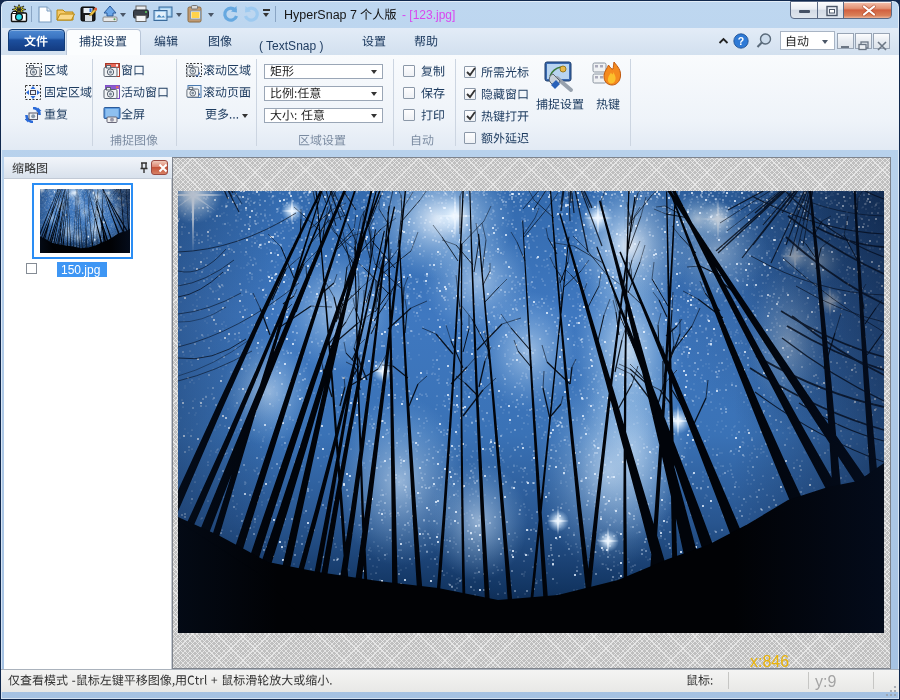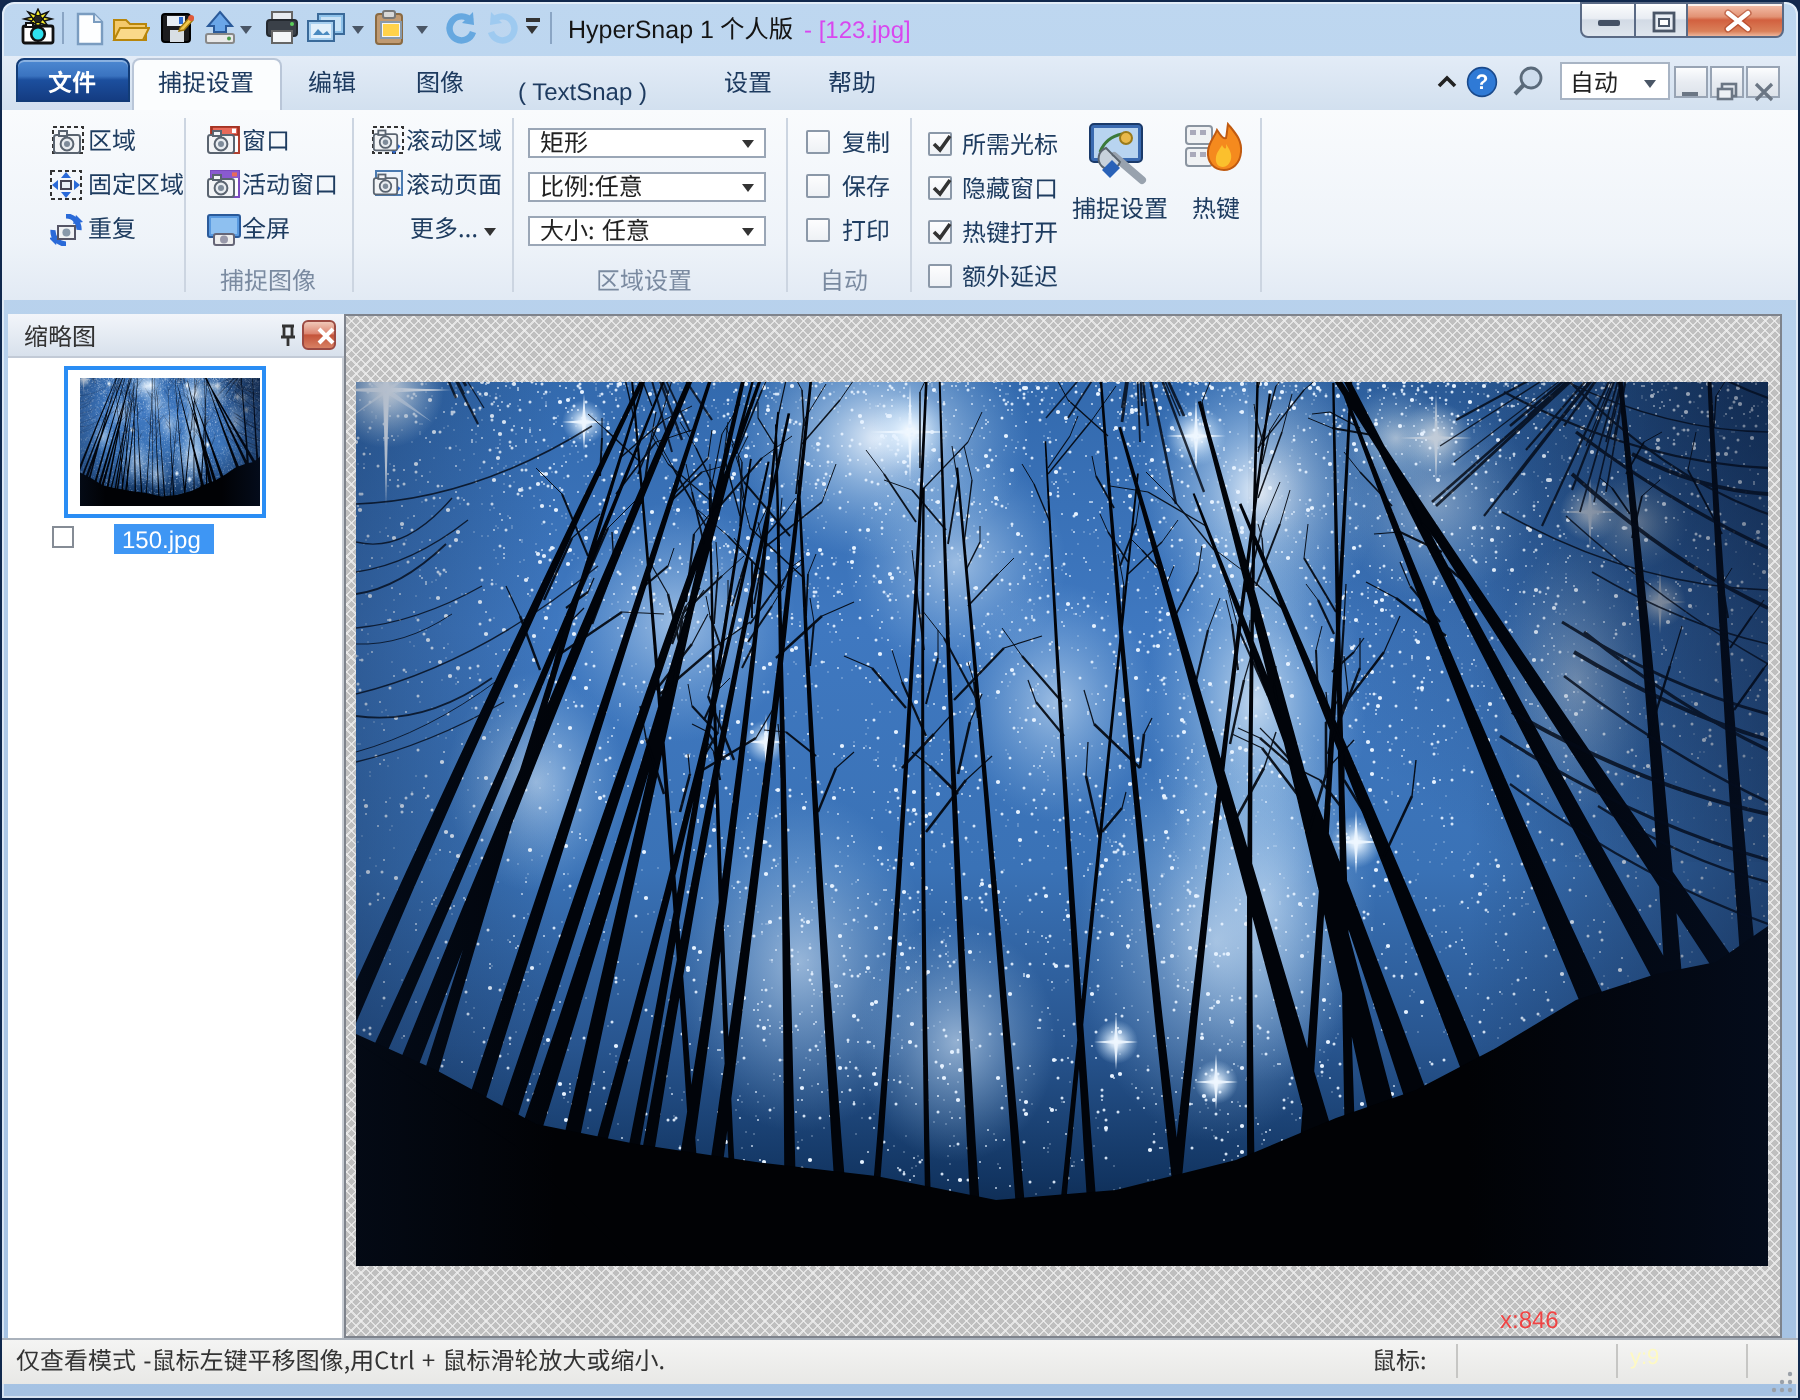--- a/index.html
+++ b/index.html
@@ -116,21 +116,21 @@
     <path d="M14.5 5.5 A6 6 0 1 0 15.5 11" fill="none" stroke="#66a8e0" stroke-width="3.2"></path>
     <path d="M15.5 1 L16 7.5 L10 6.5 Z" fill="#66a8e0"></path>
   </svg>
 <svg class="abs" style="left:243px;top:5px" width="18" height="18">
     <path d="M3.5 5.5 A6 6 0 1 1 2.5 11" fill="none" stroke="#9ecaf0" stroke-width="3.2"></path>
     <path d="M2.5 1 L2 7.5 L8 6.5 Z" fill="#9ecaf0"></path>
   </svg>
 <div class="abs" style="left:263px;top:9px;width:7px;height:2px;background:#333"></div>
 <div class="darr" style="left:263px;top:13px;border-top-color:#333"></div>
 <div class="qsep" style="left:275px"></div>
-<div id="titletext">HyperSnap 1</div>
+<div id="titletext">HyperSnap 7</div>
 <div class="abs" style="left:402px;top:8px;font-size:12px;color:#d946ef">- [123.jpg]</div>
 <svg style="position:absolute;left:360.0px;top:5.7px;overflow:visible" width="37" height="17">
     <g transform="translate(0,12.8) scale(0.1220)" fill="#151515">
       <path transform="translate(0,0)" d="M46 -55V8H54V-55ZM51 -84C41 -67 22 -53 4 -45C6 -43 8 -40 9 -38C24 -45 39 -57 50 -71C63 -55 77 -45 91 -38C93 -40 95 -43 97 -44C82 -52 67 -61 54 -77L57 -81Z"></path>
       <path transform="translate(100,0)" d="M46 -84C45 -68 46 -19 4 2C7 3 9 6 10 8C35 -6 46 -28 50 -48C55 -29 66 -5 91 7C92 5 94 2 96 1C61 -15 55 -57 53 -69C54 -75 54 -80 54 -84Z"></path>
       <path transform="translate(200,0)" d="M10 -82V-42C10 -27 10 -9 3 4C5 5 7 7 8 8C14 -2 16 -15 17 -28H31V8H38V-35H17L17 -42V-50H44V-56H35V-84H28V-56H17V-82ZM85 -48C83 -36 79 -27 74 -19C69 -27 66 -37 64 -48ZM48 -77V-43C48 -28 47 -9 40 4C42 5 44 7 46 8C54 -6 56 -26 56 -43V-48H58C60 -34 64 -23 70 -13C65 -6 58 -1 51 2C53 4 55 6 56 8C63 5 69 0 74 -6C79 0 84 5 91 8C92 6 95 4 96 2C89 -1 83 -6 79 -12C86 -23 91 -36 93 -54L89 -55L88 -55H56V-71C69 -72 84 -74 95 -77L90 -83C80 -81 63 -78 48 -77Z"></path>
     </g>
   </svg>
 <div id="winbtns">
     <div class="wbtn" id="btnmin"></div>
@@ -1147,22 +1147,22 @@
 <div class="ssep abs" style="left:728px;top:672px;position:absolute"></div>
 <div class="ssep abs" style="left:808px;top:672px;position:absolute"></div>
 <div class="ssep abs" style="left:873px;top:672px;position:absolute"></div>
 <svg style="position:absolute;left:686.0px;top:672.4px;overflow:visible" width="27" height="17">
     <g transform="translate(0,12.6) scale(0.1200)" fill="#333">
       <path transform="translate(0,0)" d="M74 -41C74 -9 78 8 88 8C93 8 96 5 96 -5C95 -6 92 -7 91 -8C91 -2 90 0 88 0C84 0 81 -12 81 -41ZM27 -33C31 -31 36 -27 38 -25L42 -29C40 -32 35 -35 31 -37ZM26 -18C30 -15 35 -12 38 -9L42 -14C39 -16 34 -19 30 -22ZM56 -33C60 -30 65 -27 68 -25L72 -29C69 -31 64 -35 60 -37ZM55 -17C60 -15 65 -11 68 -8L72 -13C69 -15 63 -19 59 -22ZM56 -65V-59H79V-50H22V-59H45V-65H22V-73C30 -74 39 -76 45 -78L42 -84C35 -81 24 -79 14 -78V-44H86V-79H54V-73H79V-65ZM15 7C16 6 20 5 40 1C40 -1 40 -4 40 -6L22 -2V-40H15V-6C15 -2 13 0 12 1C13 2 14 5 15 7ZM45 7C47 6 50 5 72 0C72 -2 72 -5 72 -6L52 -2V-40H45V-6C45 -2 43 0 42 0C43 2 44 5 45 7Z"></path>
       <path transform="translate(100,0)" d="M47 -76V-69H90V-76ZM78 -32C83 -22 87 -10 89 -2L96 -4C94 -12 89 -25 84 -34ZM49 -34C46 -24 42 -13 36 -6C38 -5 41 -3 42 -2C48 -9 53 -21 56 -33ZM42 -52V-45H64V-2C64 0 63 0 62 0C60 0 56 0 50 0C52 2 53 5 53 8C60 8 64 7 67 6C70 5 71 3 71 -2V-45H96V-52ZM20 -84V-63H5V-56H19C15 -43 9 -29 2 -22C4 -20 6 -16 7 -14C12 -21 16 -31 20 -42V8H28V-44C31 -40 35 -33 37 -30L41 -36C39 -39 31 -50 28 -53V-56H41V-63H28V-84Z"></path>
       <path transform="translate(200,0)" d="M14 -39C18 -39 20 -42 20 -46C20 -50 18 -53 14 -53C10 -53 7 -50 7 -46C7 -42 10 -39 14 -39ZM14 1C18 1 20 -2 20 -6C20 -10 18 -13 14 -13C10 -13 7 -10 7 -6C7 -2 10 1 14 1Z"></path>
     </g>
   </svg>
-<div class="abs" style="left:750px;top:653px;font-size:12px;color:#ef4444">x:846</div>
-<div class="abs" style="left:815px;top:673px;font-size:11px;color:#fef9c3">y:9</div>
+<div class="abs" style="left:750px;top:653px;font-size:16px;color:#eab308">x:846</div>
+<div class="abs" style="left:815px;top:673px;font-size:16px;color:#a3a3a3">y:9</div>
 <svg id="sizegrip" width="12" height="12">
     <g fill="#9aa0a8">
       <circle cx="10" cy="2" r="1.1"></circle>
       <circle cx="10" cy="6" r="1.1"></circle>
       <circle cx="10" cy="10" r="1.1"></circle>
       <circle cx="6" cy="6" r="1.1"></circle>
       <circle cx="6" cy="10" r="1.1"></circle>
       <circle cx="2" cy="10" r="1.1"></circle>
     </g>
   </svg>

